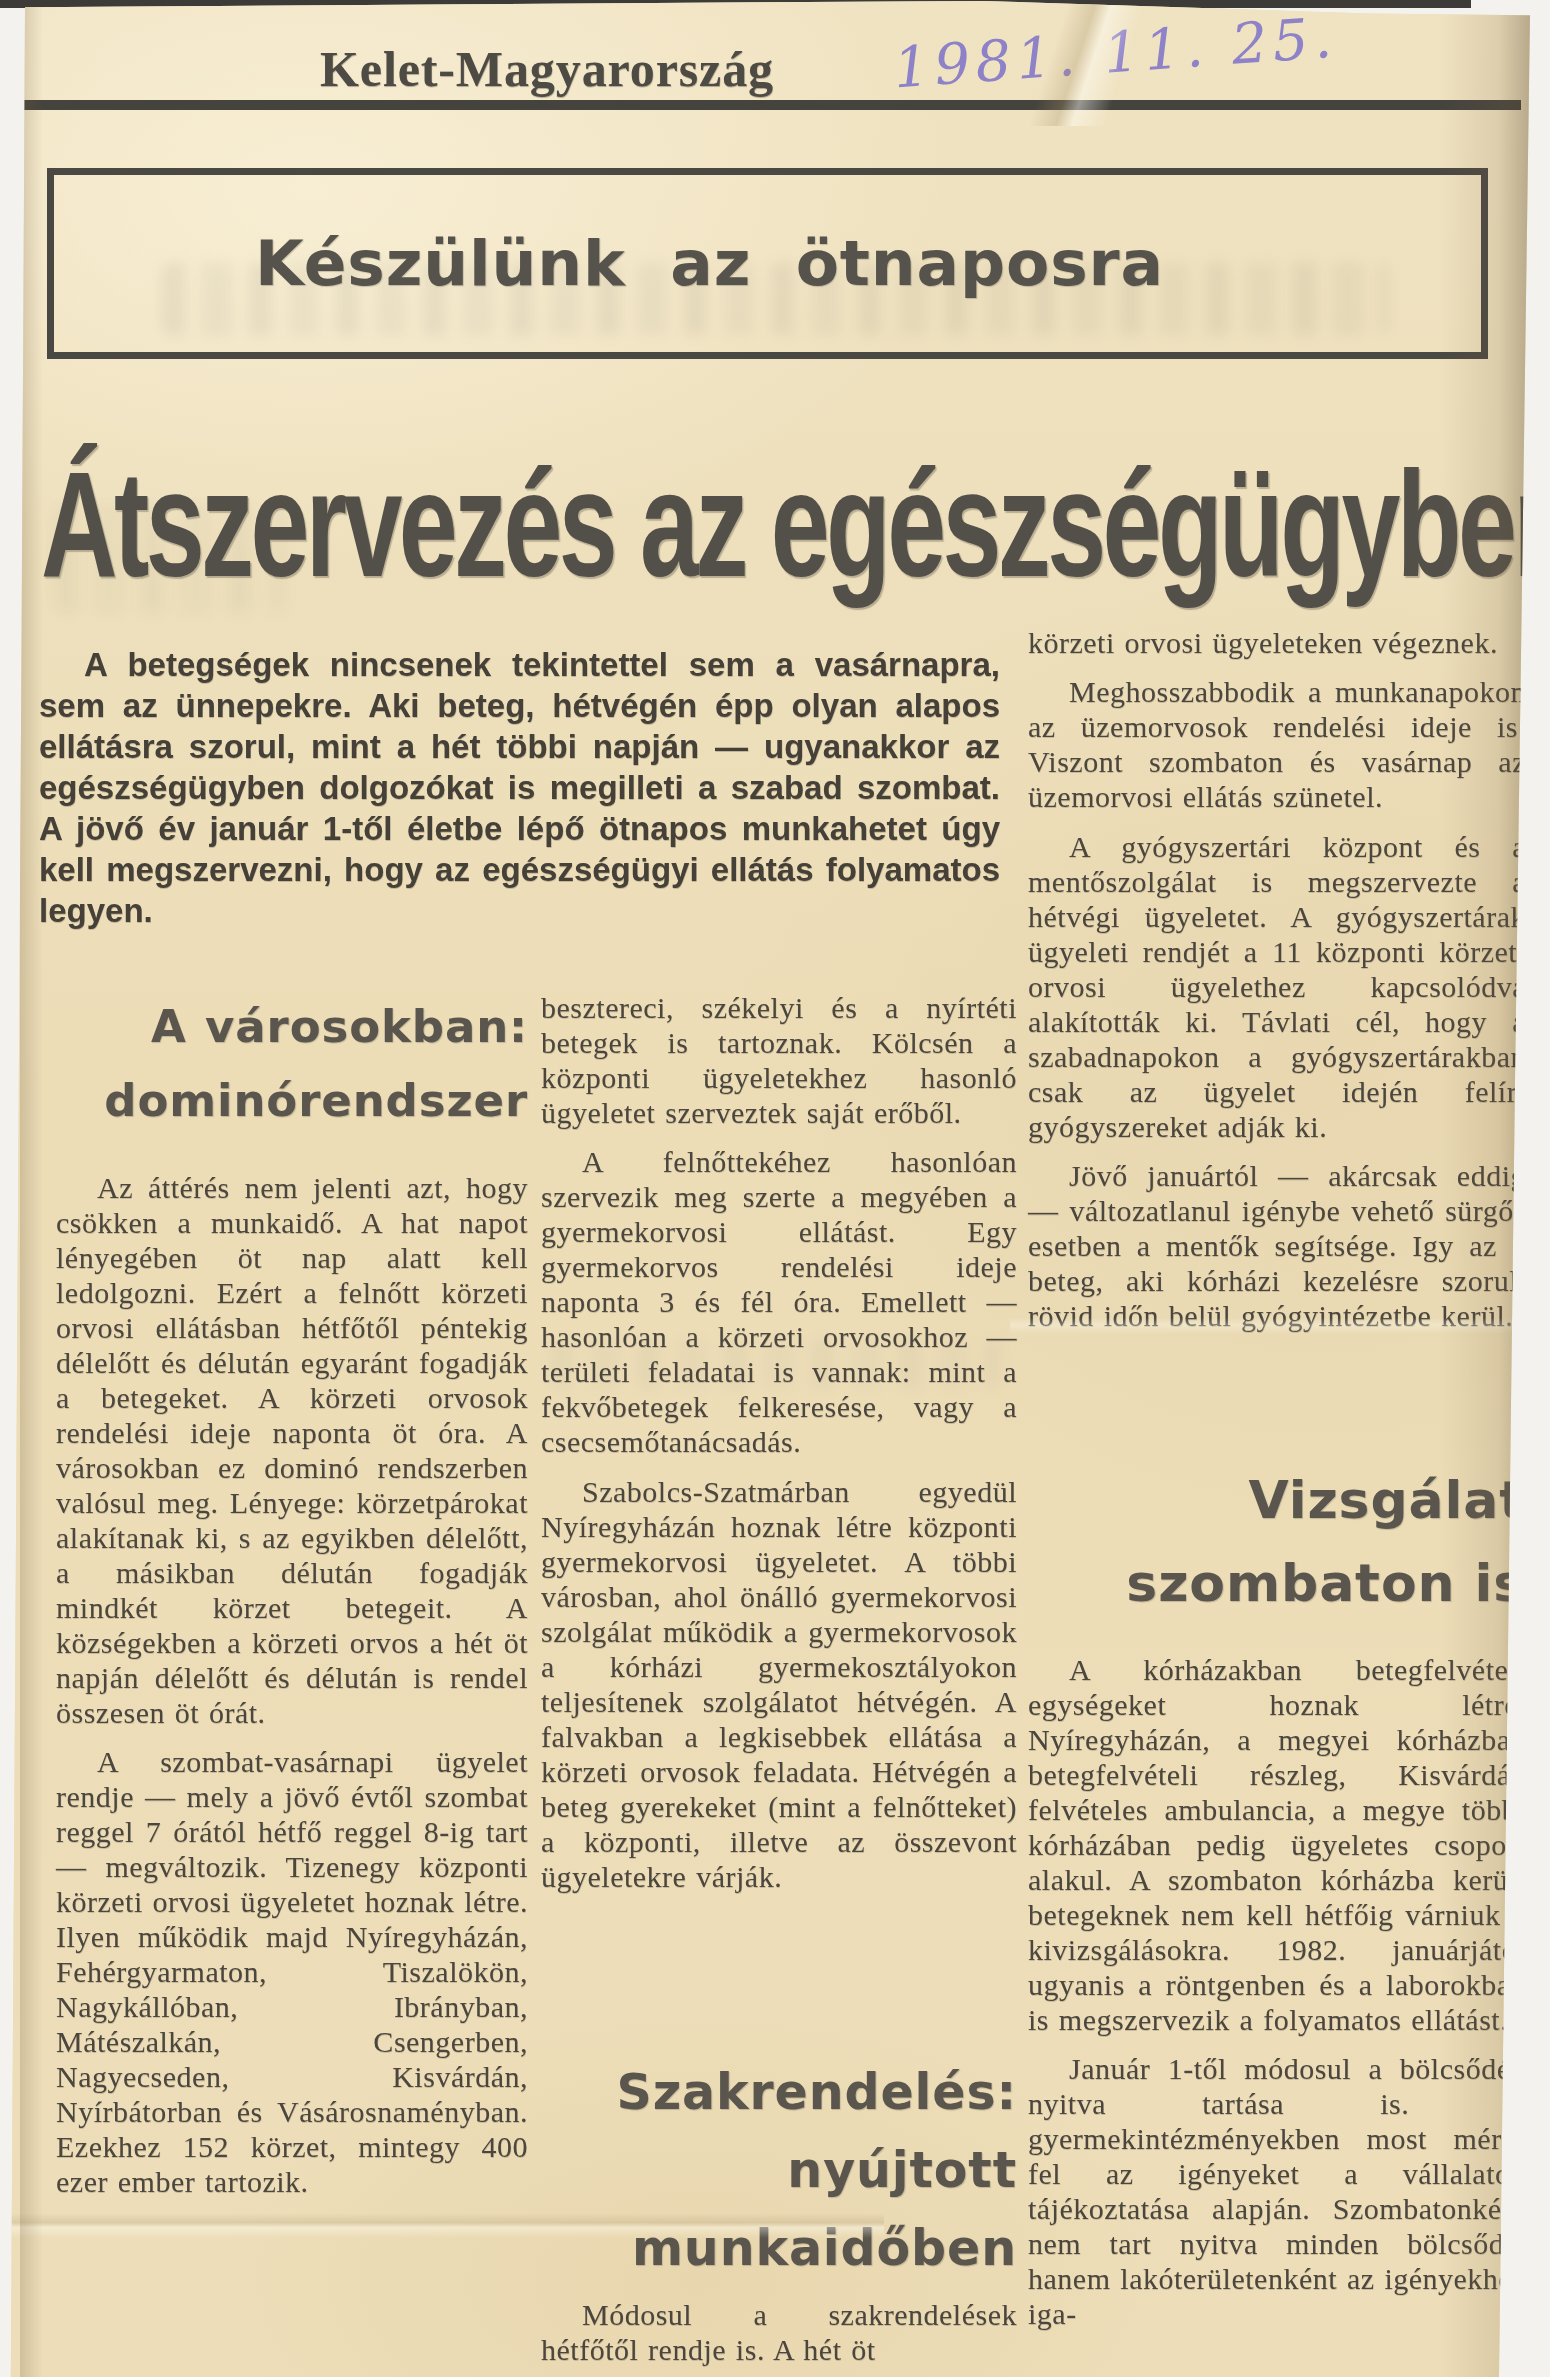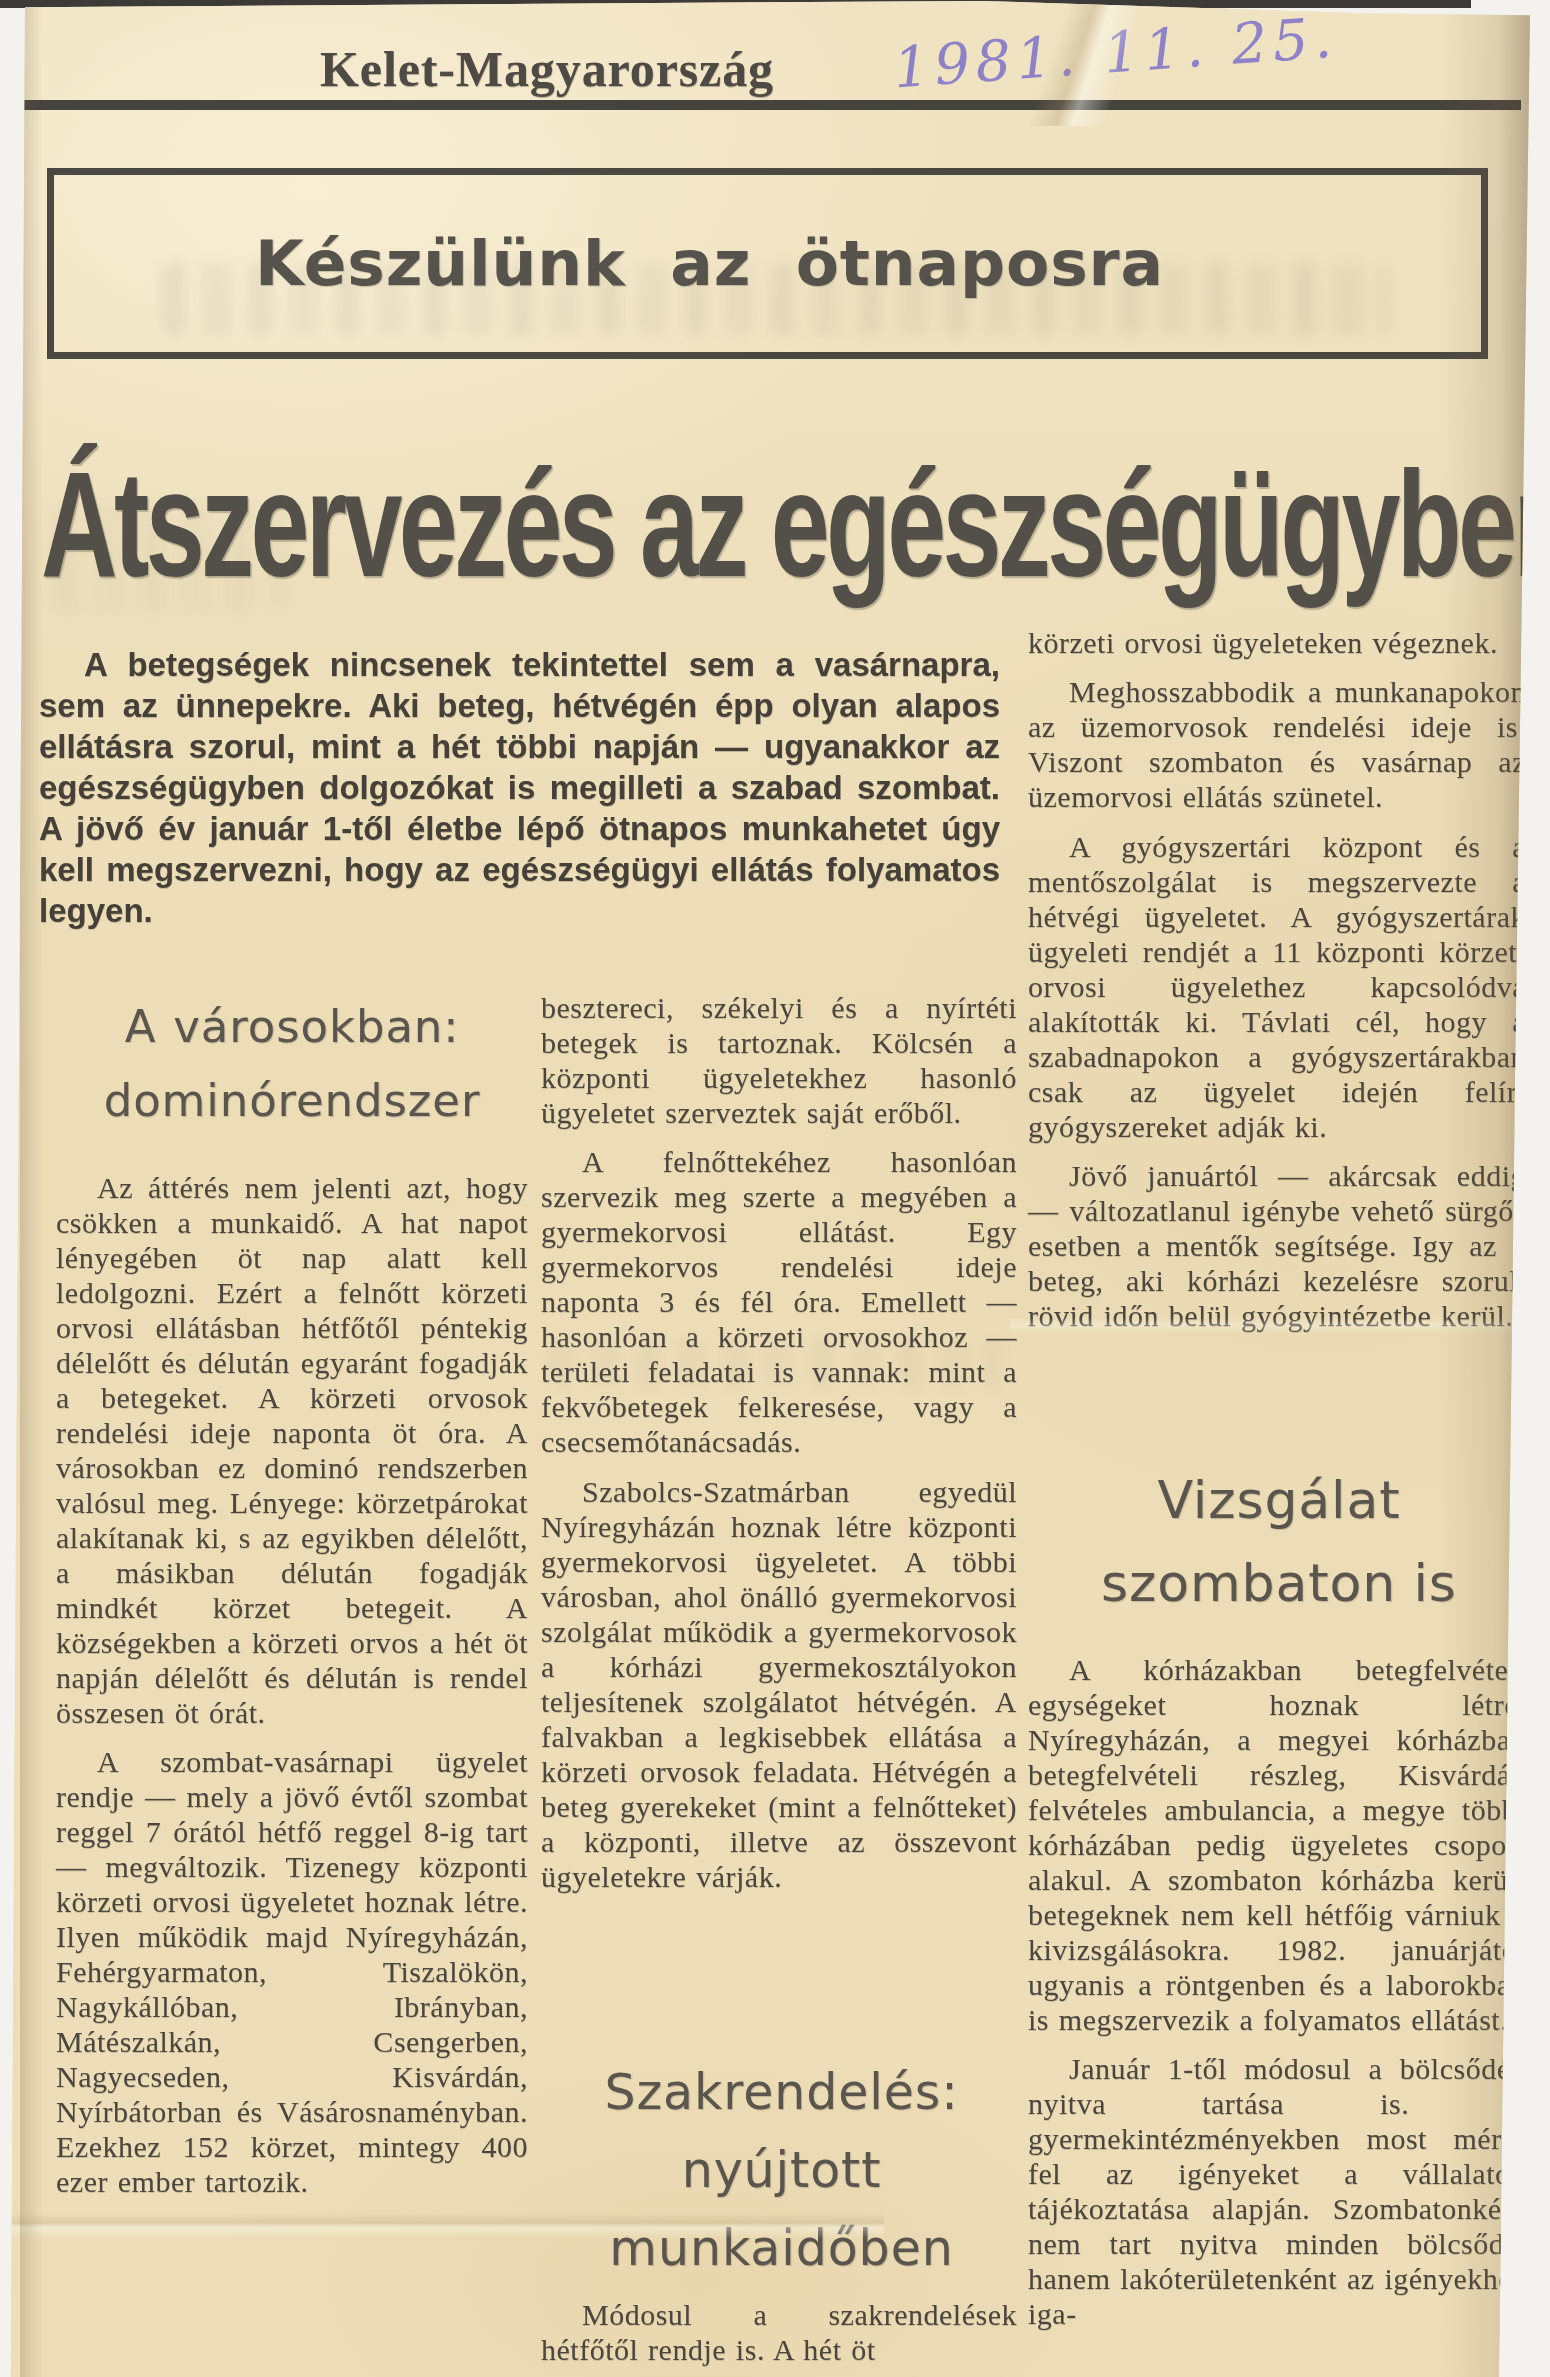--- a/index.html
+++ b/index.html
@@ -131,24 +131,24 @@
   .col p.indent { text-indent: 41px; }
   .col p + p { margin-top: 14.4px; }
 
   .col-left  { left: 56px;   top: 990px; width: 472px; }
   .col-mid-top    { left: 541px;  top: 990px; width: 476px; font-family: Liberation Serif, serif; }
   .col-mid-bottom { left: 541px;  top: 2297px; width: 476px; }
   .col-right-top    { left: 1028px; top: 625px;  width: 498px; }
   .col-right-bottom { left: 1028px; top: 1652px; width: 498px; }
 
   .subhead {
-    font-family: "DejaVu Sans", sans-serif; font-weight: normal;
+    font-family: "DejaVu Sans", sans-serif; font-weight: bold;
     color: #5a564e; letter-spacing: 0.9px;
     text-shadow: 0.9px 0.9px 0.9px rgba(70,65,55,0.25);
-    text-align: center; text-indent: 0;
+    text-align: right; text-indent: 0;
   }
   .subhead-left { font-size: 45px; line-height: 74px; margin: 0 0 32px 0; }
   .subhead-left div { white-space: nowrap; }
   .col-mid-heading {
     position: absolute; left: 546px; top: 2054px; width: 471px;
     font-size: 49px; line-height: 78px;
   }
   .col-right-heading {
     position: absolute; left: 1033px; top: 1459px; width: 492px;
     font-size: 52px; line-height: 83px;

